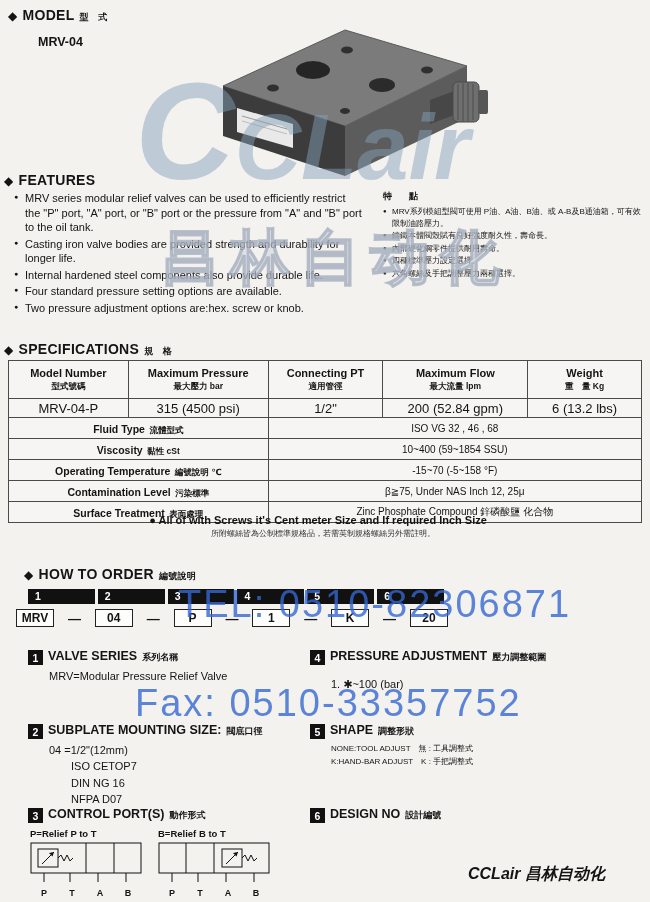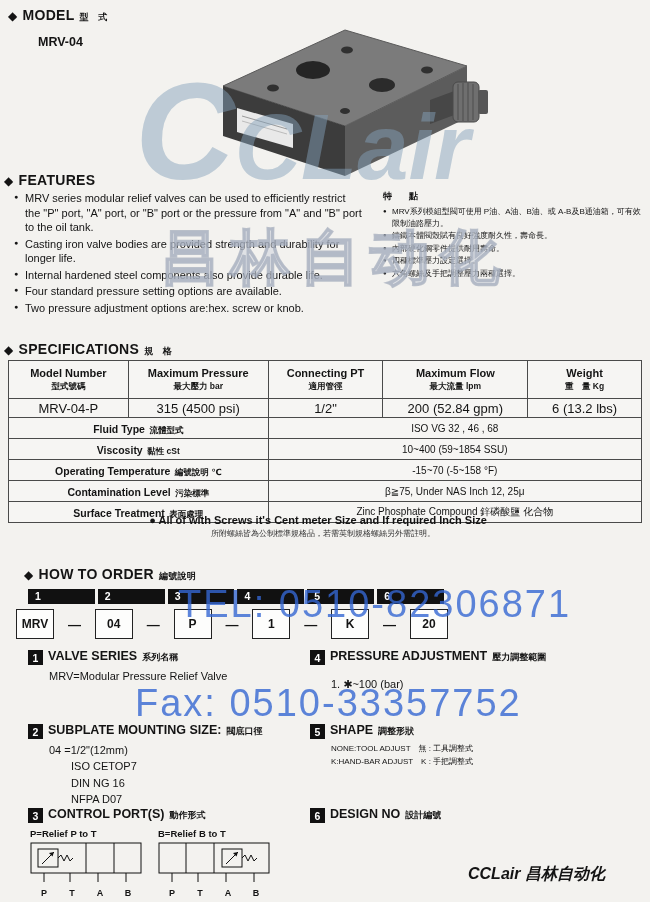--- a/index.html
+++ b/index.html
@@ -41,21 +41,21 @@
   td.prop-val { font-size:10px; }
   
   .note { position:absolute; top:514px; left:8px; width:620px;text-align:center; }
   .note .en { font-size:11px; font-weight:bold; }
   .note .cn { font-size:8px; margin-top:2px; margin-left:10px; color:#333; }
   
   .order-heading { top:566px; left:24px; }
   .order-strip { position:absolute; top:589px; left:28px; width:416px; display:flex; gap:3px; }
   .order-strip .pos { flex:1; height:15px; background:#111; color:#fff; font-size:10.5px; font-weight:bold; line-height:15px; padding-left:7px; }
   .order-codes { position:absolute; top:609px; left:16px; width:432px; display:flex; align-items:center; justify-content:space-between; }
-  .order-codes .code { min-width:38px; height:30px; background:#fdfdfc; border:1px solid #222; font-size:12px; font-weight:bold; display:flex; align-items:center; justify-content:center; padding:0 4px; }
+  .order-codes .code { min-width:38px; height:18px; background:#fdfdfc; border:1px solid #222; font-size:12px; font-weight:bold; display:flex; align-items:center; justify-content:center; padding:0 4px; }
   .order-codes .dash { font-weight:bold; font-size:13px; }
   
   .sec { position:absolute; }
   .sec-head { display:flex; align-items:baseline; gap:5px; }
   .badge { width:15px; height:15px; background:#111; color:#fff; font-size:10.5px; font-weight:bold; display:inline-flex; align-items:center; justify-content:center; flex:none; position:relative; top:2px; }
   .sec-title { font-size:12.5px; font-weight:bold; }
   .sec-cn { font-size:9px; font-weight:bold; }
   .sec-body { margin:4px 0 0 21px; }
   .sec-body .line { font-size:11px; line-height:1.5; }
   .sec-body.small .line { font-size:8px; line-height:1.7; }

